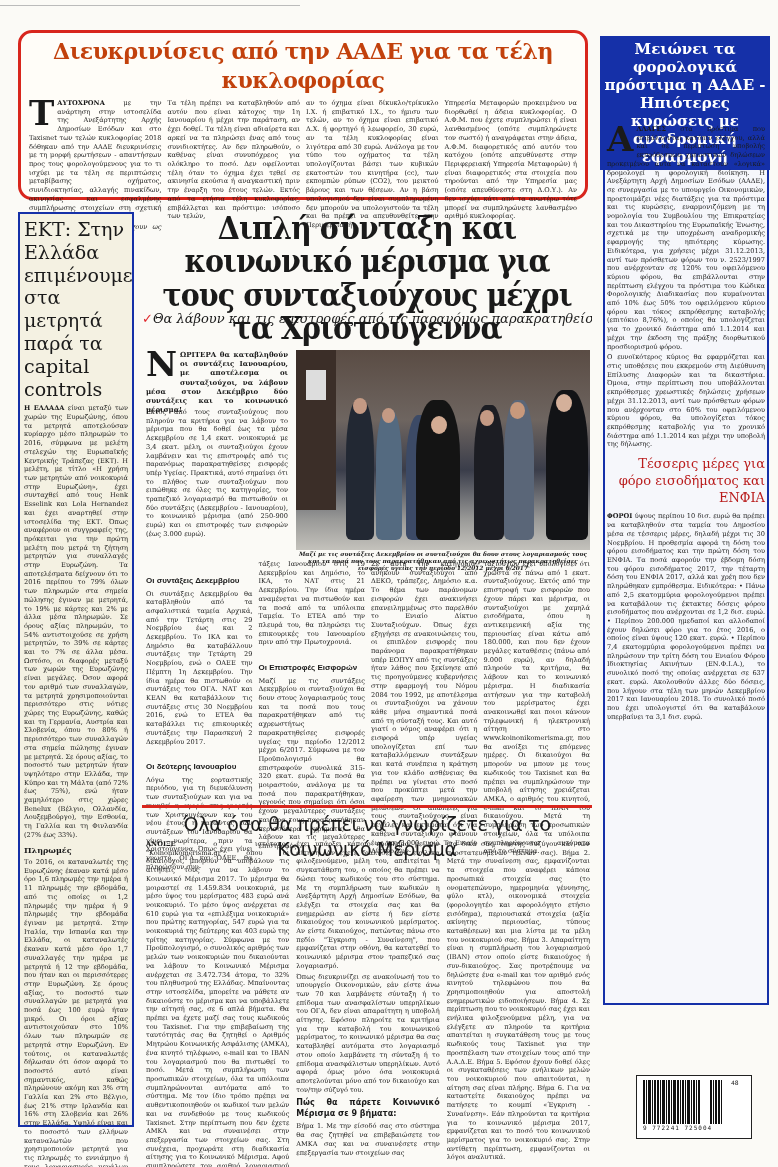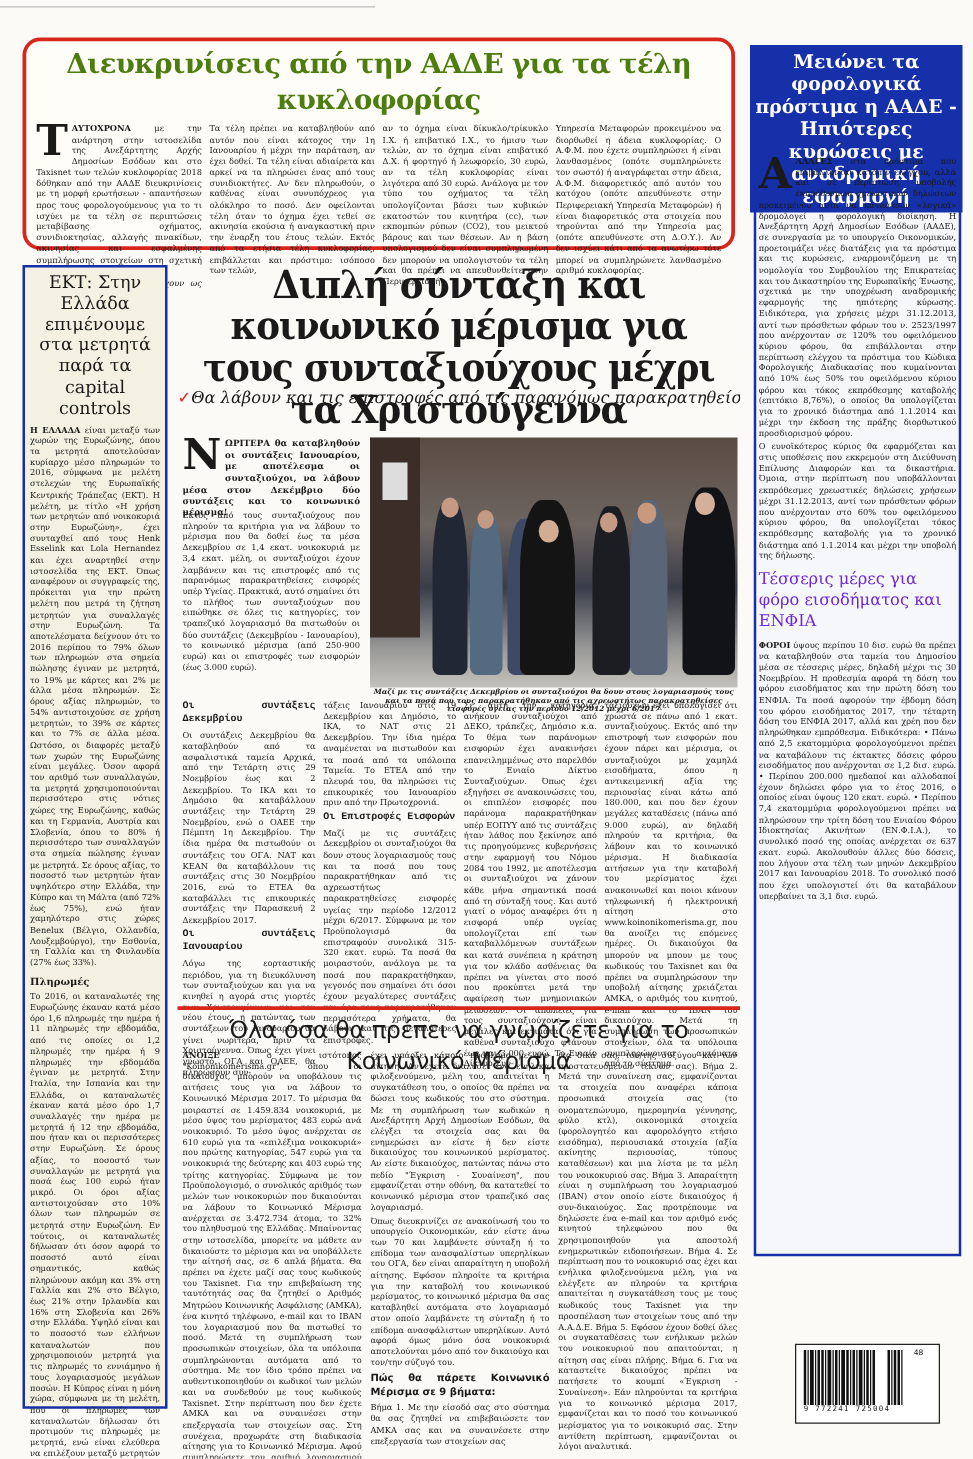--- a/index.html
+++ b/index.html
@@ -1,48 +1,48 @@
 <!DOCTYPE html>
 <html><head>
 <meta charset="utf-8">
 <style>
   * { box-sizing: border-box; margin: 0; padding: 0; }
   body { width: 778px; height: 1167px; background: #fbfaf6; font-family: "DejaVu Serif", serif; color: #1a1a1a; position: relative; overflow: hidden; font-size: 7px; line-height: 1.32; }
   .topline { position: absolute; left: 0; top: 0; width: 300px; height: 6px; border-bottom: 1px solid #bbb; }
   .box1 { position: absolute; left: 18px; top: 30px; width: 570px; height: 170px; border: 3px solid #d8261d; border-radius: 14px; background: #fffdf8; padding: 4px 8px; }
-  .box1 h1 { font-family: "DejaVu Serif", serif; font-weight: bold; font-size: 22px; text-align: center; color: #4d7c0f; letter-spacing: -0.5px; margin-bottom: 4px; }
+  .box1 h1 { font-family: "DejaVu Serif", serif; font-weight: bold; font-size: 22px; text-align: center; color: #c2410c; letter-spacing: -0.5px; margin-bottom: 4px; }
   .cols3 { display: grid; grid-template-columns: 1fr 1fr 1fr 1fr; gap: 6px; font-size: 6.6px; text-align: justify; }
   .cols3 p { margin-bottom: 2px; }
   .dropcap { float: left; font-size: 34px; line-height: 0.85; font-weight: bold; margin-right: 3px; font-family: "DejaVu Serif", serif; }
   .italic { font-style: italic; }
   .b { font-weight: bold; }
 
   .rbox-title { position: absolute; left: 600px; top: 36px; width: 170px; background: #1530a8; color: #fff; text-align: center; font-family: "DejaVu Serif", serif; font-weight: bold; font-size: 15px; line-height: 1.2; padding: 4px 4px; }
   .rbox { position: absolute; left: 603px; top: 50px; width: 166px; height: 955px; border: 2px solid #1530a8; background: #f6f7fb; }
   .rbox-text { position: absolute; left: 607px; top: 125px; width: 158px; font-size: 6.6px; text-align: justify; }
   .rbox-text p { margin-bottom: 2px; }
-  .rsub { font-family: "DejaVu Serif", serif; font-size: 13px; text-align: left; margin: 6px 0; color: #6d28d9; }
+  .rsub { font-family: "DejaVu Serif", serif; font-size: 13px; text-align: right; margin: 6px 0; color: #b91c1c; }
 
   .lbox { position: absolute; left: 18px; top: 212px; width: 116px; height: 915px; border: 2px solid #1530a8; background: #f4f1e2; padding: 4px; }
-  .lbox h2 { font-family: "DejaVu Serif", serif; font-weight: normal; font-size: 14px; text-align: center; line-height: 1.2; margin-bottom: 4px; }
+  .lbox h2 { font-family: "DejaVu Serif", serif; font-weight: normal; font-size: 19px; line-height: 1.2; margin-bottom: 4px; }
   .lbox .txt { font-size: 6.6px; text-align: justify; }
   .lbox .txt p { margin-bottom: 2px; }
   .lbox h4 { font-size: 8px; font-weight: bold; margin: 5px 0 3px; }
 
   .main-title { position: absolute; left: 142px; top: 212px; width: 450px; text-align: center; font-family: "DejaVu Serif", serif; font-weight: bold; font-size: 31px; line-height: 1.08; letter-spacing: -1px; transform: scaleX(0.92); transform-origin: center top; }
   .subtitle { position: absolute; left: 142px; top: 310px; width: 450px; font-size: 13px; font-style: italic; font-family: "DejaVu Serif", serif; white-space: nowrap; overflow: hidden; }
   .subtitle .check { color: #e0262b; font-style: normal; }
   .lead { position: absolute; left: 146px; top: 350px; width: 142px; font-size: 7px; font-weight: bold; text-align: justify; }
   .intro { position: absolute; left: 146px; top: 408px; width: 142px; font-size: 6.6px; text-align: justify; }
   .photo { position: absolute; left: 296px; top: 350px; width: 294px; height: 200px; background: linear-gradient(180deg, #5a4c44 0%, #6e6560 35%, #3a3d4a 60%, #9a9a98 85%, #c4c2bc 100%); overflow: hidden; }
   .photo .fig { position: absolute; bottom: 10px; border-radius: 40% 40% 6px 6px; background: #1e2330; }
   .photo .head { position: absolute; border-radius: 50%; background: #c49a84; }
   .caption { position: absolute; left: 296px; top: 551px; width: 294px; font-size: 5.8px; font-style: italic; font-weight: bold; text-align: center; line-height: 1.25; }
   .mcols { position: absolute; left: 146px; top: 560px; width: 444px; height: 210px; display: grid; grid-template-columns: repeat(4, 1fr); gap: 6px; font-size: 6.6px; text-align: justify; }
-  .mcols h3 { font-size: 8px; font-weight: bold; font-family: Liberation Mono, monospace; margin: 0 0 3px; }
+  .mcols h3 { font-size: 8px; font-weight: bold; font-family: Liberation Sans, sans-serif; margin: 16px 0 3px; }
   .mcols p { margin-bottom: 2px; }
   .redline { position: absolute; left: 142px; top: 805px; width: 450px; height: 3px; background: #d8261d; }
 
   .k-title { position: absolute; left: 142px; top: 812px; width: 450px; text-align: center; font-family: "DejaVu Sans", sans-serif; font-size: 19px; letter-spacing: -0.3px; }
   .kcols { position: absolute; left: 146px; top: 840px; width: 444px; height: 320px; display: grid; grid-template-columns: 1fr 1fr 1fr; gap: 7px; font-size: 6.6px; text-align: justify; }
   .kcols h3 { font-size: 8px; font-weight: bold; font-family: "DejaVu Sans", sans-serif; margin: 4px 0 3px; }
   .kcols p { margin-bottom: 2px; }
 
   .barcode { position: absolute; left: 636px; top: 1075px; width: 116px; height: 64px; border: 1px solid #222; background: #fff; padding: 4px 6px; }
   .bars { display: flex; align-items: flex-end; height: 44px; gap: 1px; }
@@ -117,21 +117,21 @@
   <div class="head" style="left:214px;top:52px;width:15px;height:17px;background:#c8997c;"></div>
   <div class="fig" style="left:250px;width:42px;height:150px;background:#121316;"></div>
   <div class="head" style="left:260px;top:44px;width:16px;height:18px;background:#d4b09a;"></div>
 </div>
 <div class="caption">Μαζί με τις συντάξεις Δεκεμβρίου οι συνταξιούχοι θα δουν στους λογαριασμούς τους και τα ποσά που τους παρακρατήθηκαν από τις αχρεωστήτως παρακρατηθείσες εισφορές υγείας την περίοδο 12/2012 μέχρι 6/2017</div>
 
 <div class="mcols">
   <div>
     <h3>Οι συντάξεις Δεκεμβρίου</h3>
     <p>Οι συντάξεις Δεκεμβρίου θα καταβληθούν από τα ασφαλιστικά ταμεία Αρχικά, από την Τετάρτη στις 29 Νοεμβρίου έως και 2 Δεκεμβρίου. Το ΙΚΑ και το Δημόσιο θα καταβάλλουν συντάξεις την Τετάρτη 29 Νοεμβρίου, ενώ ο ΟΑΕΕ την Πέμπτη 1η Δεκεμβρίου. Την ίδια ημέρα θα πιστωθούν οι συντάξεις του ΟΓΑ. ΝΑΤ και ΚΕΑΝ θα καταβάλλουν τις συντάξεις στις 30 Νοεμβρίου 2016, ενώ το ΕΤΕΑ θα καταβάλλει τις επικουρικές συντάξεις την Παρασκευή 2 Δεκεμβρίου 2017.</p>
-    <h3>Οι συντάξεις Ιανουαρίου</h3>
+    <h3>Οι δεύτερης Ιανουαρίου</h3>
     <p>Λόγω της εορταστικής περιόδου, για τη διευκόλυνση των συνταξιούχων και για να κινηθεί η αγορά στις γιορτές των Χριστουγέννων και του νέου έτους, η πατώντας των συντάξεων του Ιανουαρίου θα γίνει νωρίτερα, πριν τα Χριστούγεννα. Όπως έχει γίνει γνωστό, ΟΓΑ και ΟΑΕΕ, θα πληρώσουν συν-</p>
   </div>
   <div>
     <p>τάξεις Ιανουαρίου στις 19 Δεκεμβρίου και Δημόσιο, το ΙΚΑ, το ΝΑΤ στις 21 Δεκεμβρίου. Την ίδια ημέρα αναμένεται να πιστωθούν και τα ποσά από τα υπόλοιπα Ταμεία. Το ΕΤΕΑ από την πλευρά του, θα πληρώσει τις επικουρικές του Ιανουαρίου πριν από την Πρωτοχρονιά.</p>
     <h3>Οι Επιστροφές Εισφορών</h3>
     <p>Μαζί με τις συντάξεις Δεκεμβρίου οι συνταξιούχοι θα δουν στους λογαριασμούς τους και τα ποσά που τους παρακρατήθηκαν από τις αχρεωστήτως παρακρατηθείσες εισφορές υγείας την περίοδο 12/2012 μέχρι 6/2017. Σύμφωνα με τον Προϋπολογισμό θα επιστραφούν συνολικά 315-320 εκατ. ευρώ. Τα ποσά θα μοιραστούν, ανάλογα με τα ποσά που παρακρατήθηκαν, γεγονός που σημαίνει ότι όσοι έχουν μεγαλύτερες συντάξεις και άρα τους παρακρατήθηκαν περισσότερα χρήματα, θα λάβουν και τις μεγαλύτερες επιστροφές.</p>
   </div>
   <div>
       <p>Σε αυτή την κατηγορία, ανήκουν συνταξιούχοι από ΔΕΚΟ, τράπεζες, Δημόσιο κ.α. Το θέμα των παράνομων εισφορών έχει ανακινήσει επανειλημμένως στο παρελθόν το Ενιαίο Δίκτυο Συνταξιούχων. Όπως έχει εξηγήσει σε ανακοινώσεις του, οι επιπλέον εισφορές που παράνομα παρακρατήθηκαν υπέρ ΕΟΠΥΥ από τις συντάξεις ήταν λάθος που ξεκίνησε από τις προηγούμενες κυβερνήσεις στην εφαρμογή του Νόμου 2084 του 1992, με αποτέλεσμα οι συνταξιούχοι να χάνουν κάθε μήνα σημαντικά ποσά από τη σύνταξή τους. Και αυτό γιατί ο νόμος αναφέρει ότι η εισφορά υπέρ υγείας υπολογίζεται επί των καταβαλλόμενων συντάξεων και κατά συνέπεια η κράτηση για τον κλάδο ασθένειας θα πρέπει να γίνεται στο ποσό που προκύπτει μετά την αφαίρεση των μνημονιακών μειώσεων. Οι απώλειες για τους συνταξιούχους είναι μεγάλες και εκτιμάται ότι για καθένα συνταξιούχο φτάνουν έως και 3.000 ευρώ. Το Ενιαίο Δίκτυο Συν-</p>
     </div>

